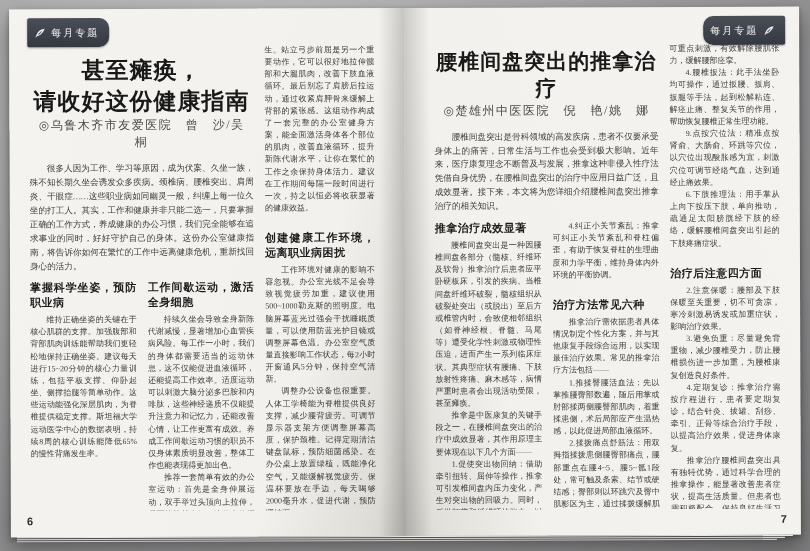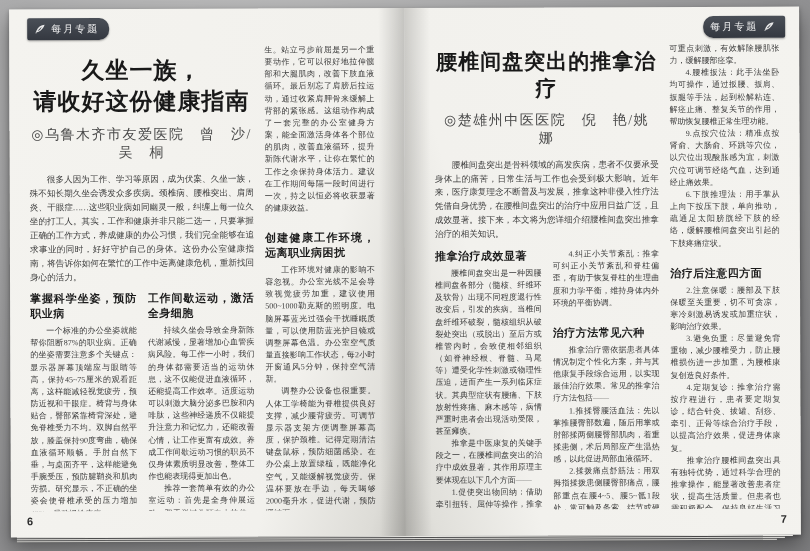--- a/index.html
+++ b/index.html
@@ -30,21 +30,21 @@
   .page.left  { background: linear-gradient(105deg, #f4f3ef 0%, #f2f1ed 72%, #dddcd7 93%, #c9c8c3 100%); }
   .page.right { background: linear-gradient(255deg, #f4f3ef 0%, #f2f1ed 74%, #e0dfda 94%, #cfcec9 100%); }
   .gutter-shadow {
     position:absolute; top:0; bottom:0; width: 26px; pointer-events:none; z-index: 5;
   }
   .page.left  .gutter-shadow { right:0; background: linear-gradient(to right, rgba(0,0,0,0), rgba(0,0,0,.18)); }
   .page.right .gutter-shadow { left:0;  background: linear-gradient(to left,  rgba(0,0,0,0), rgba(0,0,0,.16)); }
 
   
   .badge {
-    position: absolute; top: 9px; height: 22px;
+    position: absolute; top: 9px; height: 29px;
     background: linear-gradient(#4a4f57, #343840);
     color: #f2f2f2; display: flex; align-items: center; gap: 5px;
     padding: 0 10px 0 7px; border-radius: 2px 10px 10px 2px;
     font-family: "Liberation Sans", sans-serif; font-size: 10px; letter-spacing: 2px;
     box-shadow: 0 1px 2px rgba(0,0,0,.35);
   }
   .page.left .badge { left: 18px; }
   .page.right .badge { right: 14px; border-radius: 10px 2px 2px 10px; flex-direction: row-reverse; }
   .badge svg { width: 12px; height: 12px; fill: #e8e8e8; }
 
@@ -58,21 +58,21 @@
   .twocol { display: flex; gap: 11px; flex: 1; overflow: hidden; margin-top: 7px; }
   .col { flex: 1; min-width: 0; overflow: hidden; }
 
   .title {
     font-family: "Liberation Sans", sans-serif; font-weight: bold; color: #191919;
     text-align: center; letter-spacing: 1px;
   }
   .page.left .title { font-size: 23px; line-height: 1.35; margin-top: 10px; }
   .page.right .title { font-size: 21px; line-height: 1.3; margin-top: 4px; }
   .byline {
-    text-align: center; font-size: 14px; color: #4a4a4a; letter-spacing: 1.5px; margin-top: 9px;
+    text-align: center; font-size: 12px; color: #4a4a4a; letter-spacing: 1.5px; 
   }
   .intro {
     margin-top: 11px; font-size: 8.6px; line-height: 1.62; color: #3c3c3c;
     text-align: justify; font-style: oblique 6deg;
   }
   .intro .ind, .para { text-indent: 2em; }
   .body-text { font-size: 8px; line-height: 1.52; color: #3a3a3a; text-align: justify; }
   .para { margin: 0; }
   .h2 {
     font-family: "Liberation Sans", sans-serif; font-weight: bold;
@@ -96,31 +96,30 @@
     <div class="badge">
       <svg viewBox="0 0 24 24">
           <path d="M21 3c-7 0-13 4-16 11l-2.4 6 1.5.6 1.2-3C6 18 7.5 18 9 17c6-3 10-8 12-14zM7 15l8-8c-1 4-4 8-8 8z"></path>
         </svg>
       <span>每月专题</span>
     </div>
     <div class="inner">
       <div class="threecol">
         <div class="maincol">
           <div class="title">
-            <div>久坐一族，</div>
+            <div>甚至瘫痪，</div>
             <div>请收好这份健康指南</div>
           </div>
           <div class="byline">◎乌鲁木齐市友爱医院　曾　沙/吴　桐</div>
           <div class="intro">
             <div class="ind">很多人因为工作、学习等原因，成为伏案、久坐一族，殊不知长期久坐会诱发众多疾病。颈椎病、腰椎突出、肩周炎、干眼症……这些职业病如同幽灵一般，纠缠上每一位久坐的打工人。其实，工作和健康并非只能二选一，只要掌握正确的工作方式，养成健康的办公习惯，我们完全能够在追求事业的同时，好好守护自己的身体。这份办公室健康指南，将告诉你如何在繁忙的工作中远离健康危机，重新找回身心的活力。</div>
           </div>
           <div class="twocol">
             <div class="col body-text">
               <div class="h2 first">掌握科学坐姿，预防职业病</div>
-              <p class="para">一个标准的办公坐姿就能帮你阻断87%的职业病。正确的坐姿需要注意多个关键点：显示器屏幕顶端应与眼睛等高，保持45~75厘米的观看距离，这样能减轻视觉疲劳，预防近视和干眼症。椅背与身体贴合，臀部紧靠椅背深处，避免脊椎受力不均。双脚自然平放，膝盖保持90度弯曲，确保血液循环顺畅。手肘自然下垂，与桌面齐平，这样能避免手腕受压，预防腱鞘炎和肌肉劳损。研究显示，不正确的坐姿会使脊椎承受的压力增加42%，导致慢性疼痛。</p>
               <p class="para">维持正确坐姿的关键在于核心肌群的支撑。加强腹部和背部肌肉训练能帮助我们更轻松地保持正确坐姿。建议每天进行15~20分钟的核心力量训练，包括平板支撑、仰卧起坐、侧撑抬腿等简单动作。这些运动能强化深层肌肉，为脊椎提供稳定支撑。斯坦福大学运动医学中心的数据表明，持续8周的核心训练能降低65%的慢性背痛发生率。</p>
             </div>
             <div class="col body-text">
               <div class="h2 first">工作间歇运动，激活全身细胞</div>
               <p class="para">持续久坐会导致全身新陈代谢减慢，显著增加心血管疾病风险。每工作一小时，我们的身体都需要适当的运动休息，这不仅能促进血液循环，还能提高工作效率。适度运动可以刺激大脑分泌多巴胺和内啡肽，这些神经递质不仅能提升注意力和记忆力，还能改善心情，让工作更富有成效。养成工作间歇运动习惯的职员不仅身体素质明显改善，整体工作也能表现得更加出色。</p>
               <p class="para">推荐一套简单有效的办公室运动：首先是全身伸展运动，双手举过头顶向上拉伸，尽可能拉长身躯，这能有效缓解背部疲劳，改善脊柱关节灵活度。接着可以进行原地踮脚跳跃，这个简单的运动能够快速促进下肢血液循环，预防静脉曲张，同时还能增强心肺功能。颈部绕环运动也很重要，轻柔地转动脖子，让颈部肌肉得到充分放松，可以有效缓解颈椎酸痛，预防颈椎病的发</p>
             </div>
           </div>
         </div>
         <div class="sidecol body-text">
@@ -147,21 +146,21 @@
       <div class="threecol">
         <div class="maincol">
           <div class="title">腰椎间盘突出的推拿治疗</div>
           <div class="byline">◎楚雄州中医医院　倪　艳/姚　娜</div>
           <div class="intro">
             <div class="ind">腰椎间盘突出是骨科领域的高发疾病，患者不仅要承受身体上的痛苦，日常生活与工作也会受到极大影响。近年来，医疗康复理念不断普及与发展，推拿这种非侵入性疗法凭借自身优势，在腰椎间盘突出的治疗中应用日益广泛，且成效显著。接下来，本文将为您详细介绍腰椎间盘突出推拿治疗的相关知识。</div>
           </div>
           <div class="twocol">
             <div class="col body-text">
               <div class="h2 first">推拿治疗成效显著</div>
-              <p class="para">腰椎间盘突出是一种因腰椎间盘各部分（髓核、纤维环及软骨）出现不同程度退行性改变后，引发的疾病。当椎间盘纤维环破裂，髓核组织从破裂处突出（或脱出）至后方或椎管内时，会致使相邻组织（如脊神经根、脊髓、马尾等）遭受化学性刺激或物理性压迫，进而产生一系列临床症状。其典型症状有腰痛、下肢放射性疼痛、麻木感等，病情严重时患者会出现活动受限，甚至瘫痪。</p>
+              <p class="para">腰椎间盘突出是一种因腰椎间盘各部分（髓核、纤维环及软骨）推拿治疗后患者应平卧硬板床，引发的疾病。当椎间盘纤维环破裂，髓核组织从破裂处突出（或脱出）至后方或椎管内时，会致使相邻组织（如脊神经根、脊髓、马尾等）遭受化学性刺激或物理性压迫，进而产生一系列临床症状。其典型症状有腰痛、下肢放射性疼痛、麻木感等，病情严重时患者会出现活动受限，甚至瘫痪。</p>
               <p class="para">推拿是中医康复的关键手段之一，在腰椎间盘突出的治疗中成效显著，其作用原理主要体现在以下几个方面——</p>
               <p class="para">1.促使突出物回纳：借助牵引扭转、屈伸等操作，推拿可引发椎间盘内压力变化，产生对突出物的回吸力。同时，后纵韧带和纤维环的张力，以及椎间隙后缘向前的挤压力，也会共同促使突出物回纳，从而减轻其对神经根、周围组织及血管的压迫。</p>
 
             </div>
             <div class="col body-text">
               <p class="para">4.纠正小关节紊乱：推拿可纠正小关节紊乱和脊柱偏歪，有助于恢复脊柱的生理曲度和力学平衡，维持身体内外环境的平衡协调。</p>
               <div class="h2">治疗方法常见六种</div>
               <p class="para">推拿治疗需依据患者具体情况制定个性化方案，并与其他康复手段综合运用，以实现最佳治疗效果。常见的推拿治疗方法包括——</p>
               <p class="para">1.推揉臀腰活血法：先以掌推腰臀部数遍，随后用掌或肘部揉两侧腰臀部肌肉，着重揉患侧，术后局部应产生温热感，以此促进局部血液循环。</p>
               <p class="para">2.揉拨痛点舒筋法：用双拇指揉拨患侧腰臀部痛点，腰部重点在腰4~5、腰5~骶1段处，常可触及条索、结节或硬结感；臀部则以环跳穴及臀中肌影区为主，通过揉拨缓解肌肉紧张，减轻疼痛。</p>

